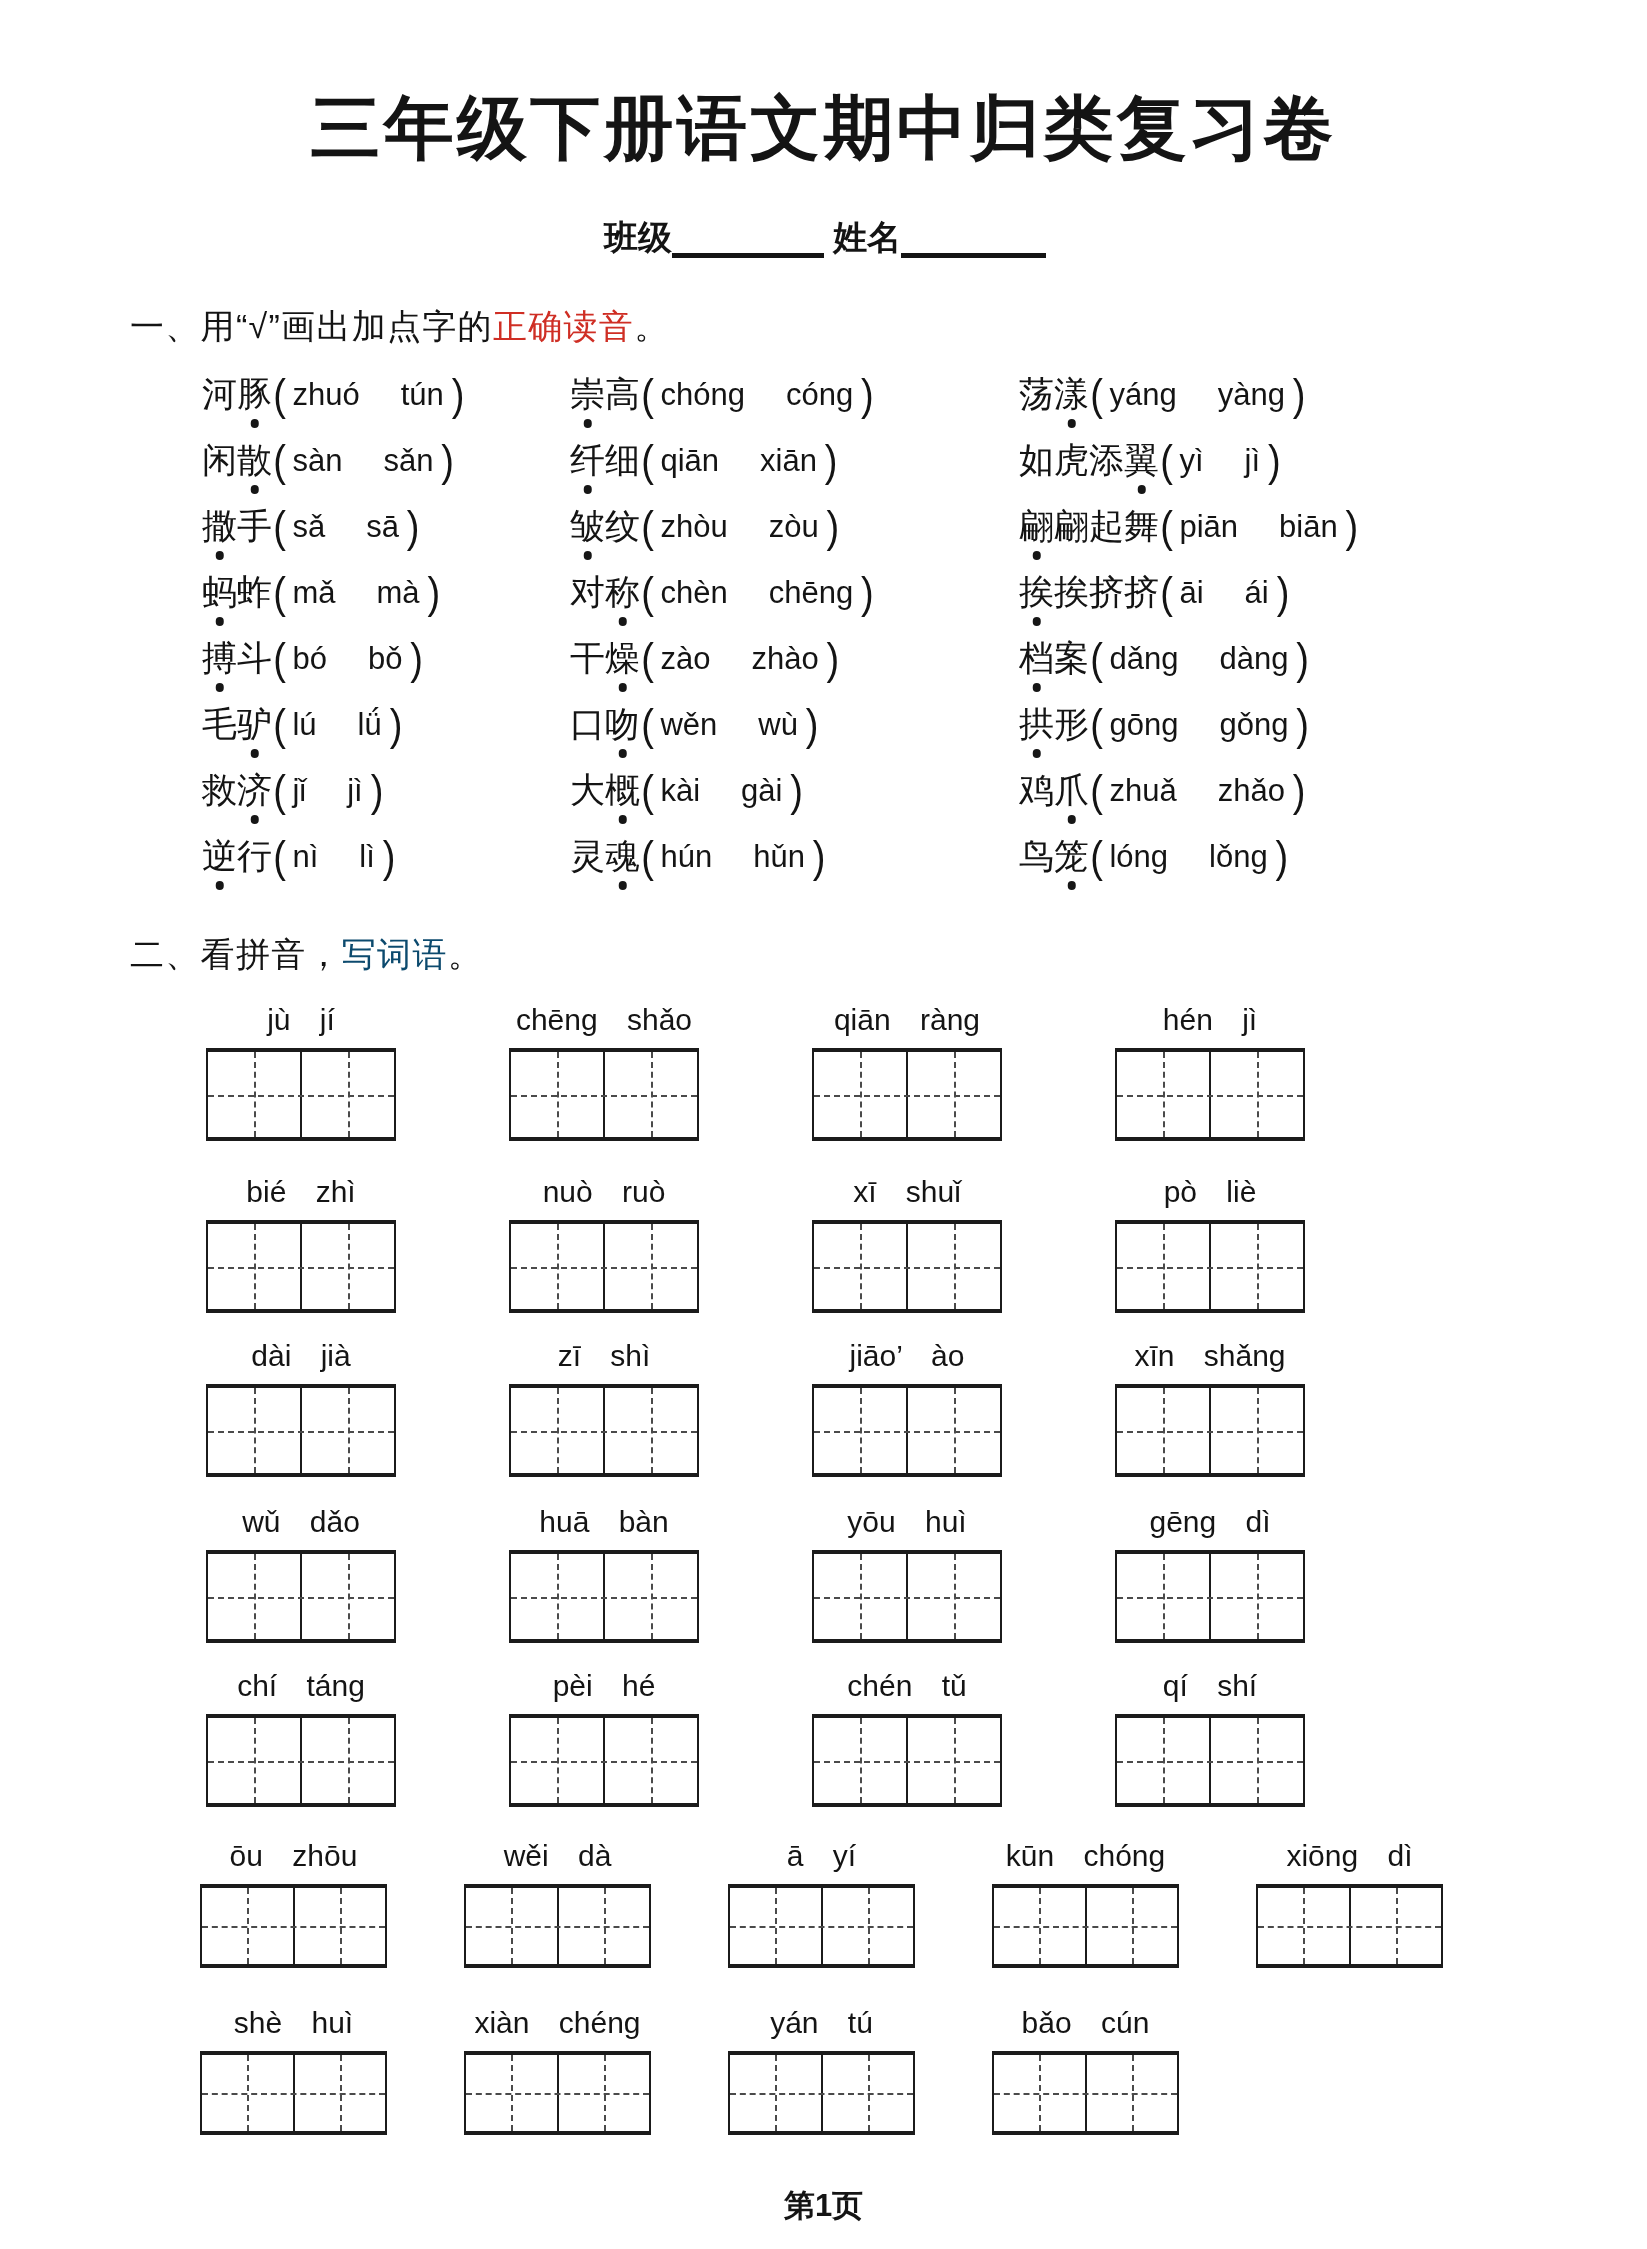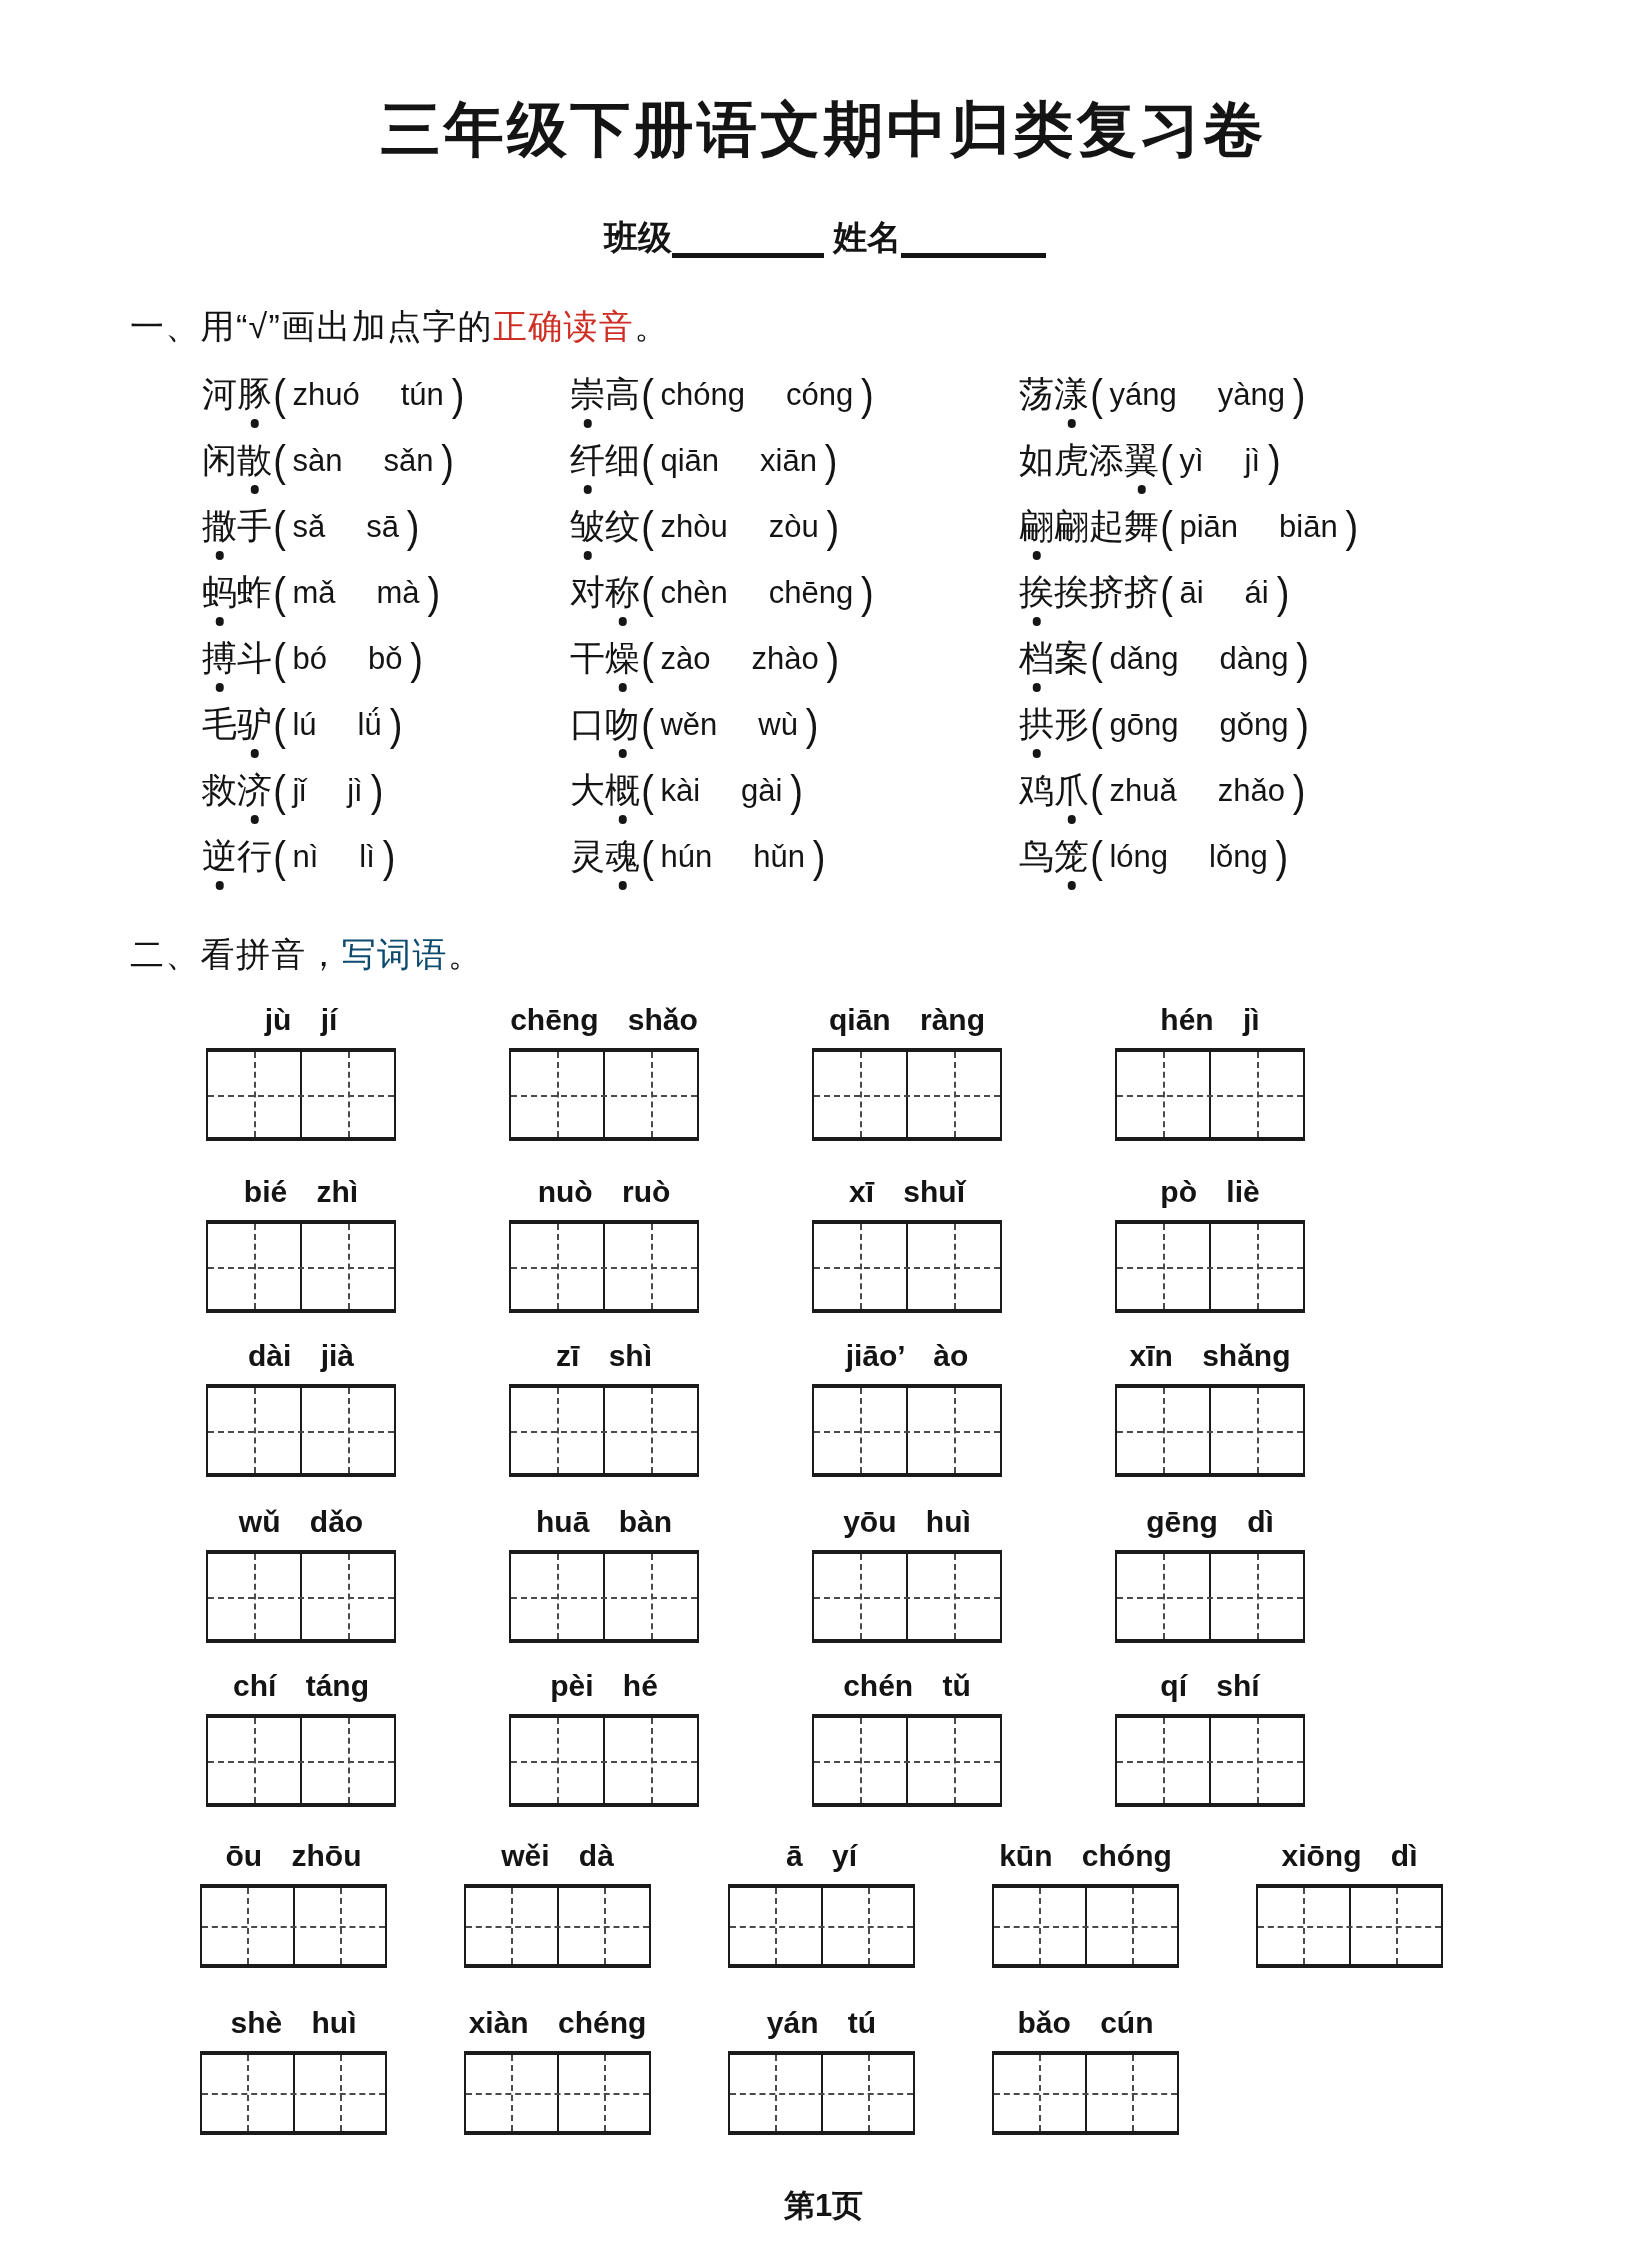--- a/index.html
+++ b/index.html
@@ -5,23 +5,22 @@
   * { margin:0; padding:0; box-sizing:border-box; }
   html,body { background:#ffffff; }
   body { font-family:"Liberation Sans", sans-serif; color:#141414; }
   .page {
     position:relative; width:1647px; height:2250px;
     background:#ffffff; overflow:hidden;
   }
   
   .title {
     position:absolute; top:82px; left:0; width:100%;
-    text-align:center; font-size:60px; font-weight:700; letter-spacing:3.3px;
+    text-align:center; font-size:70px; font-weight:700; letter-spacing:3.3px;
     white-space:nowrap;
-    margin-top:8px;
   }
   
   .classline {
     position:absolute; top:216px; left:604px;
     display:flex; align-items:flex-end; font-size:34px; font-weight:700;
     white-space:nowrap;
   }
   .blank {
     display:inline-block; height:37px; border-bottom:5.2px solid #141414;
   }
@@ -51,21 +50,21 @@
     transform:translateX(-50%);
     width:8.5px; height:8.5px; border-radius:50%; background:#161616;
   }
   .paren { display:inline-block; font-size:38px; line-height:42px; font-weight:400;
            transform:scaleY(1.18); transform-origin:center 55%; }
   .paren.open { margin-left:1.3px; margin-right:6.5px; }
   .paren.close { margin-left:7.9px; }
   .py { font-size:31px; line-height:42px; }
   .py.second { margin-left:41px; }
   
-  .prow { position:absolute; display:flex;font-weight:bold; }
+  .prow { position:absolute; display:flex; }
   .prow.r4 { left:206px; gap:113px; }
   .prow.r5 { left:200px; gap:77px; }
   .pcell { display:flex; flex-direction:column; align-items:center; }
   .r4 .pcell { width:190px; }
   .r5 .pcell { width:187px; }
   .plabel {
     height:56px; display:flex; align-items:center; justify-content:center;
     font-size:30px; word-spacing:21px; white-space:nowrap;
   }
   .wbox {

